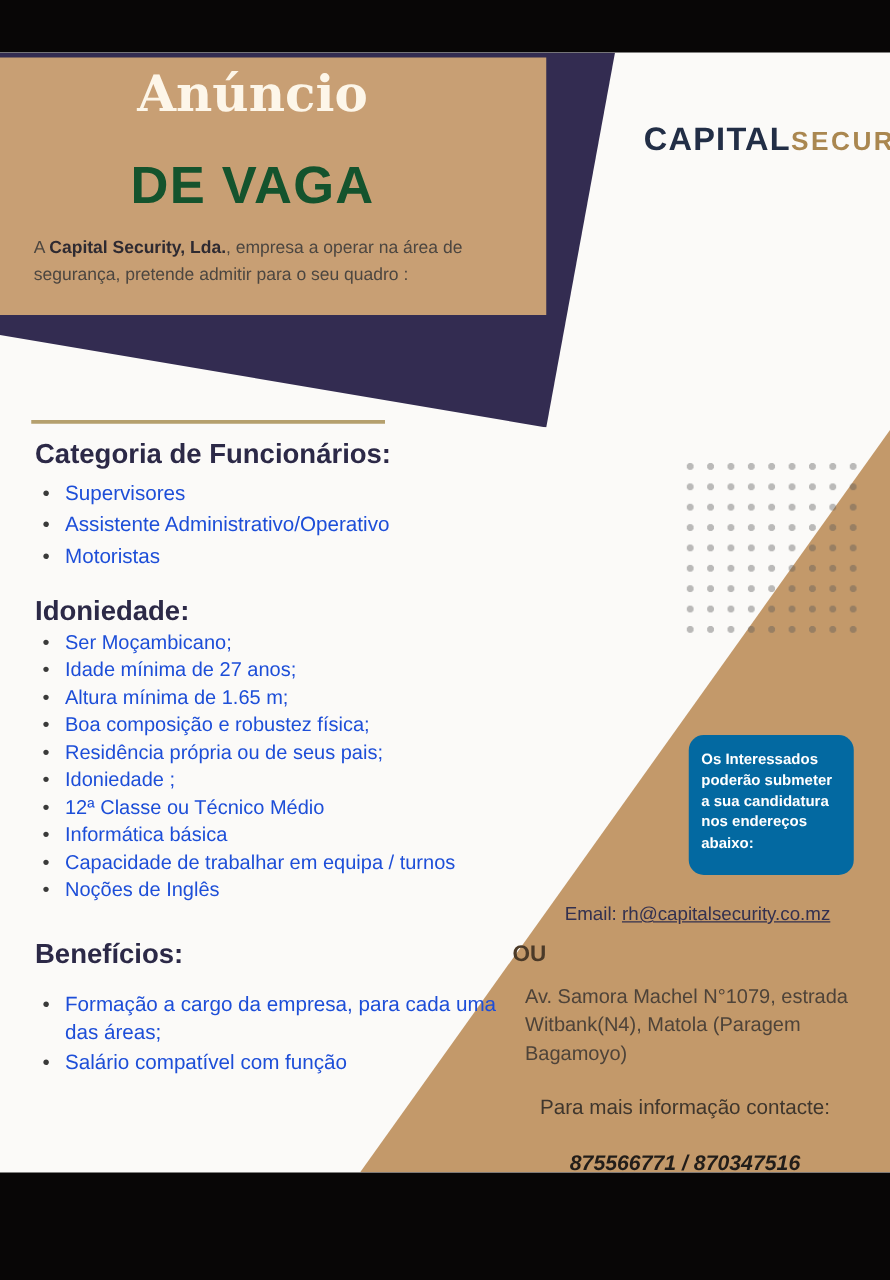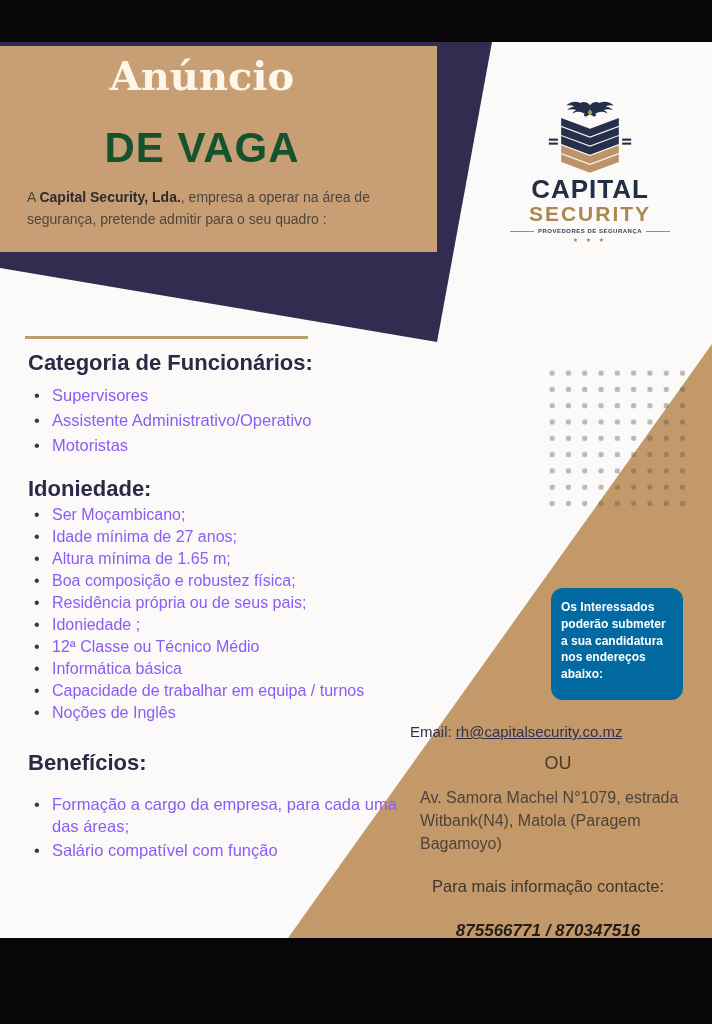--- a/index.html
+++ b/index.html
@@ -34,56 +34,56 @@
   .title2 {
     position:absolute; left:0; top:124px; width:404px; text-align:center;
     font-weight:900; font-size:42px; letter-spacing:1px; color:#14532d;
   }
   .intro {
     position:absolute; left:27px; top:186px; width:392px;
     font-size:14px; line-height:22px; color:#4c4640;
   }
   .intro b { color:#2e2a31; }
   
-  .logo { position:absolute; left:515px; top:100px; width:150px;
-          display:flex; flex-direction:column; align-items:center; }
+  .logo { position:absolute; left:515px; top:68px; width:150px;
+          display:flex; flex-direction:row; align-items:flex-end; }
   .eagle { width:48px; height:17px; }
   .chevrons { width:112px; height:56px; margin-top:1px; }
   .logo-capital  { font-size:26px; font-weight:800; color:#222e46; letter-spacing:1px; line-height:27px; margin-top:2px; }
   .logo-security { font-size:21px; font-weight:800; color:#aa8750; letter-spacing:2px; line-height:22px; }
   .tagline-row { display:flex; align-items:center; gap:4px; margin-top:3px; }
   .tl-line { width:24px; height:1px; background:#8f8f8f; }
   .logo-tagline { font-size:6px; font-weight:700; color:#3c4156; letter-spacing:0.5px; white-space:nowrap; }
   .logo-stars { font-size:6px; color:#aa8750; letter-spacing:3px; margin-top:2px; }
   
   .gold-rule { position:absolute; left:25px; top:336px; width:283px; height:3px; background:#b5a06e; }
   .sec-heading { position:absolute; left:28px; font-size:22px; font-weight:800; color:#2c2947; }
   .h-categoria  { top:350px; }
   .h-requisitos { top:476px; }
   .h-beneficios { top:750px; }
-  ul.list { position:absolute; left:30px; width:384px; list-style:none; color:#8b5cf6; }
+  ul.list { position:absolute; left:30px; width:384px; list-style:none; color:#1d4ed8; }
   ul.list li { position:relative; padding-left:22px; }
   ul.list li::before { content:"•"; position:absolute; left:4px; top:0; color:#3a3a3a; }
   .list-categoria  { top:385px; font-size:16.5px; }
   .list-categoria li  { line-height:20px; margin-bottom:5px; }
   .list-requisitos { top:504px; font-size:16px; }
   .list-requisitos li { line-height:21px; margin-bottom:1px; }
   .list-beneficios { top:793px; font-size:16.5px; }
   .list-beneficios li { line-height:22px; margin-bottom:2px; }
   
   .notice-box {
     position:absolute; left:551px; top:588px; width:132px; height:112px;
     background:#0369a1; border-radius:12px; padding:11px 10px;
     color:#ffffff; font-size:12px; font-weight:700; line-height:16.8px;
   }
-  .email-line { position:absolute; left:410px; top:723px; width:296px; 
+  .email-line { position:absolute; left:410px; top:723px; width:296px; text-align:center;
                 font-size:15px; color:#33304f; }
   .email-link { text-decoration:underline; color:#33304f; }
-  .or-label   { position:absolute; left:410px; top:753px; width:296px; text-align:center;
-                font-size:18px; font-weight:400; color:#4b3a28; }
+  .or-label   { position:absolute; left:410px; top:753px; width:296px; text-align:left;
+                font-size:18px; font-weight:700; color:#4b3a28; }
   .address    { position:absolute; left:420px; top:786px; width:282px;
                 font-size:16px; line-height:23px; color:#4e4339; }
   .more-info  { position:absolute; left:398px; top:877px; width:300px; text-align:center;
                 font-size:16.5px; color:#3f362d; }
   .phones     { position:absolute; left:398px; top:899px; width:300px; text-align:center;
                 font-size:17px; font-weight:800; font-style:italic; color:#221d19;margin-top:22px; }
 </style>
 </head>
 <body>
 

